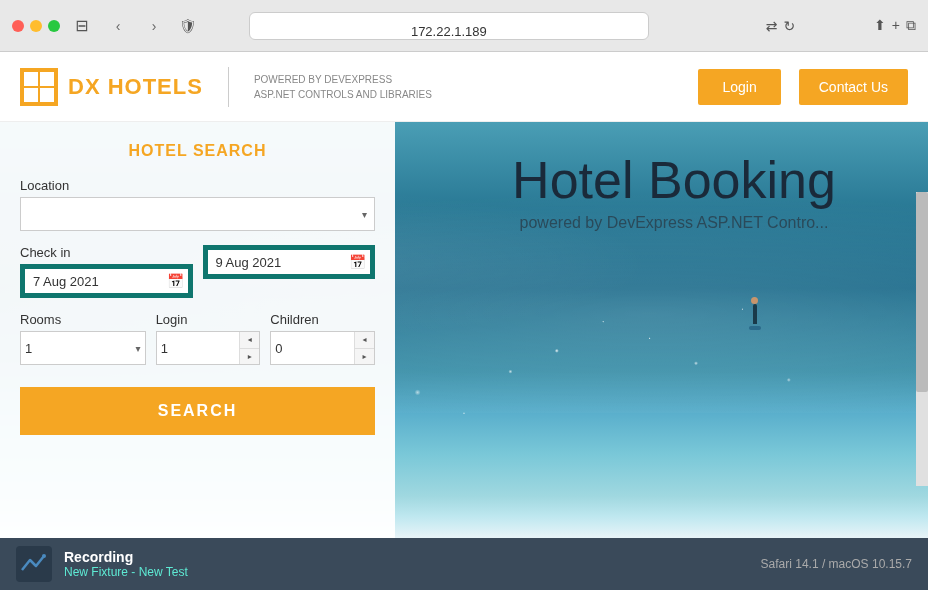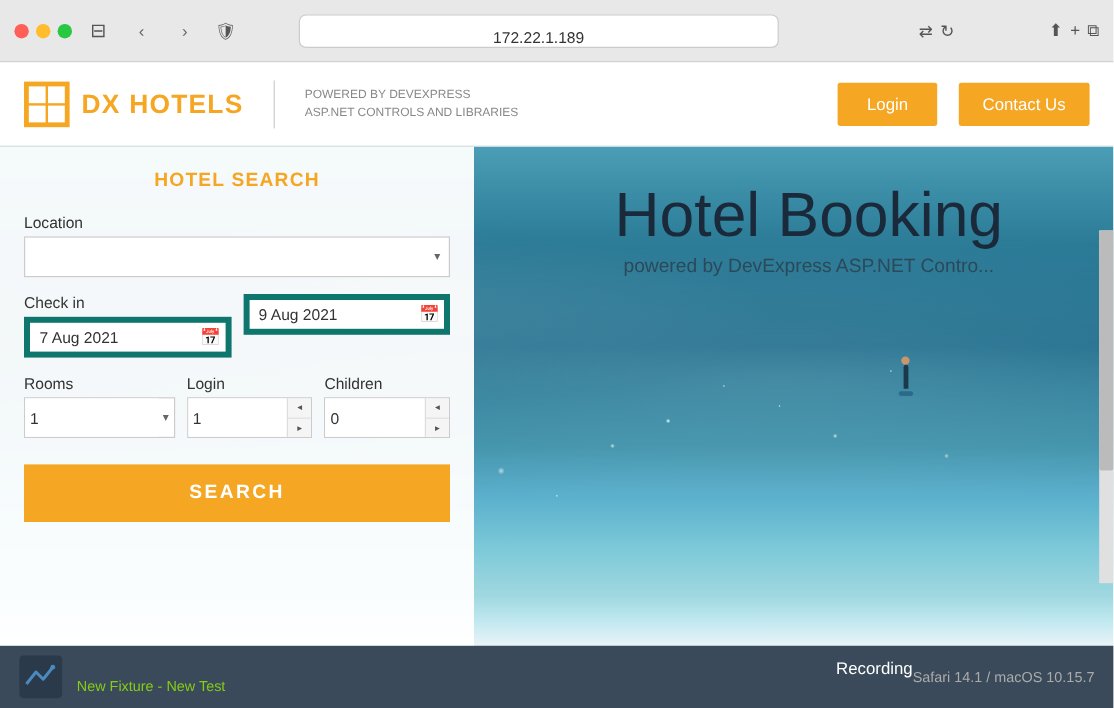--- a/index.html
+++ b/index.html
@@ -318,22 +318,22 @@
       padding: 0 16px;
       flex-shrink: 0;
     }
     .status-icon {
       width: 36px;
       height: 36px;
       margin-right: 12px;
       flex-shrink: 0;
     }
     .status-text { flex: 1; }
-    .status-title { font-size: 14px; font-weight: normal; color: white; text-align: right; }
-    .status-subtitle { font-size: 12px; color: #84cc16; }
+    .status-title { font-size: 14px; font-weight: bold; color: white; }
+    .status-subtitle { font-size: 12px; color: #5eead4; }
     .status-info { font-size: 12px; color: #aaa; margin-left: auto; }
 
     
     .scroll-bar {
       position: absolute;
       right: 0;
       top: 70px;
       bottom: 52px;
       width: 12px;
       background: #e0e0e0;

